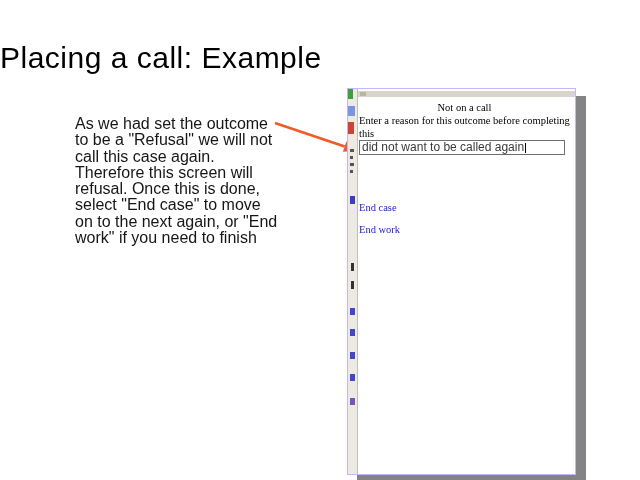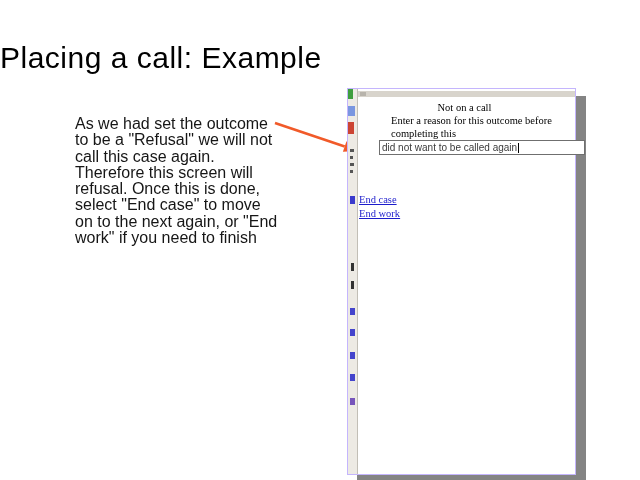--- a/index.html
+++ b/index.html
@@ -20,31 +20,31 @@
        background:#ffffff;border:1px solid #c4b5fd;
        box-shadow:10px 8px 0 0 #848484;
        font-family:"Liberation Serif",serif;font-size:10.5px;color:#000;}
   .strip{position:absolute;left:0;top:0;bottom:0;width:9px;background:#edeae4;
        border-right:1px solid #c2beb6;overflow:hidden;}
   .frag{position:absolute;left:0;}
   .topbar{position:absolute;left:10px;right:0;top:2px;height:6px;background:#d8d4cc;}
   .topbar .nub{position:absolute;left:2px;top:1px;width:6px;height:4px;background:#b8b4ac;}
 
   .shot-heading{position:absolute;left:10px;right:4px;top:13px;text-align:center;}
-  .prompt{position:absolute;left:11px;top:25px;right:4px;line-height:13px;padding-left:32px;}
+  .prompt{position:absolute;left:11px;top:25px;right:4px;line-height:13px;}
 
   .reason-input{position:absolute;left:11px;top:51px;width:202px;height:13px;
        background:#fff;border:1px solid #6f6f6f;
-       font-family:"Liberation Sans",sans-serif;font-size:10px;color:#3a3a3a;
-       line-height:13px;white-space:nowrap;overflow:hidden;padding-left:2px;margin-left:20px;}
+       font-family:"Liberation Sans",sans-serif;font-size:12px;color:#3a3a3a;
+       line-height:13px;white-space:nowrap;overflow:hidden;padding-left:2px;}
   .caret{display:inline-block;width:1px;height:10px;background:#000;
        vertical-align:middle;margin-left:1px;}
 
   .links{position:absolute;left:11px;top:104px;line-height:13.5px;}
-  .slink{display:block;text-decoration:underline;cursor:pointer;}
+  .slink{display:block;cursor:pointer;margin-top:8px;}
 </style>
 </head>
 <body>
 
 <div class="slide-title">Placing a call: Example</div>
 
 <div class="body-text">
 
 <div class="tline">As we had set the outcome</div>
     <div class="tline">to be a "Refusal" we will not</div>

